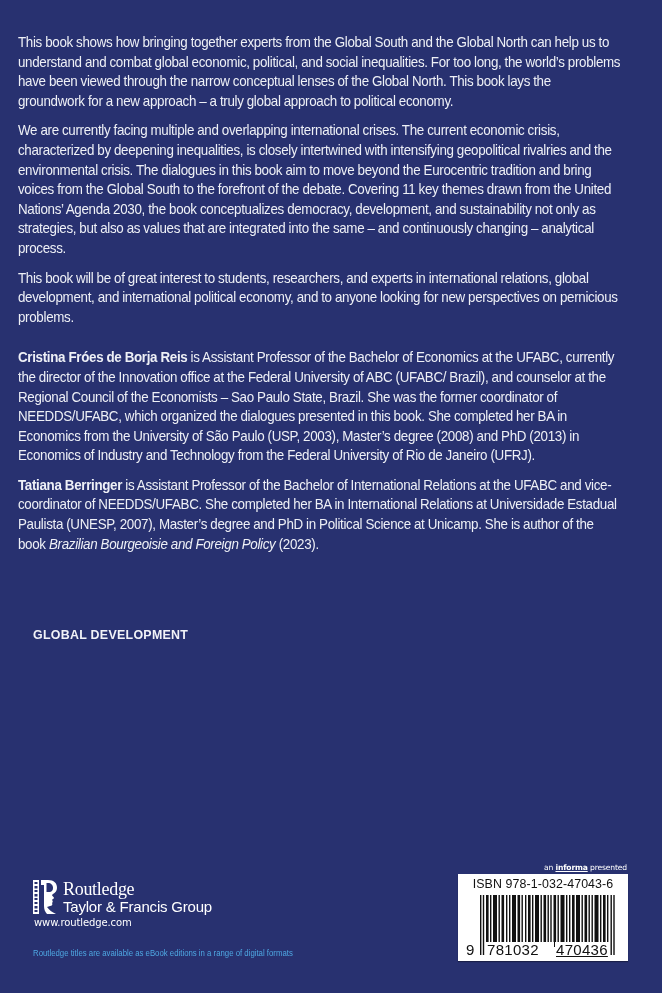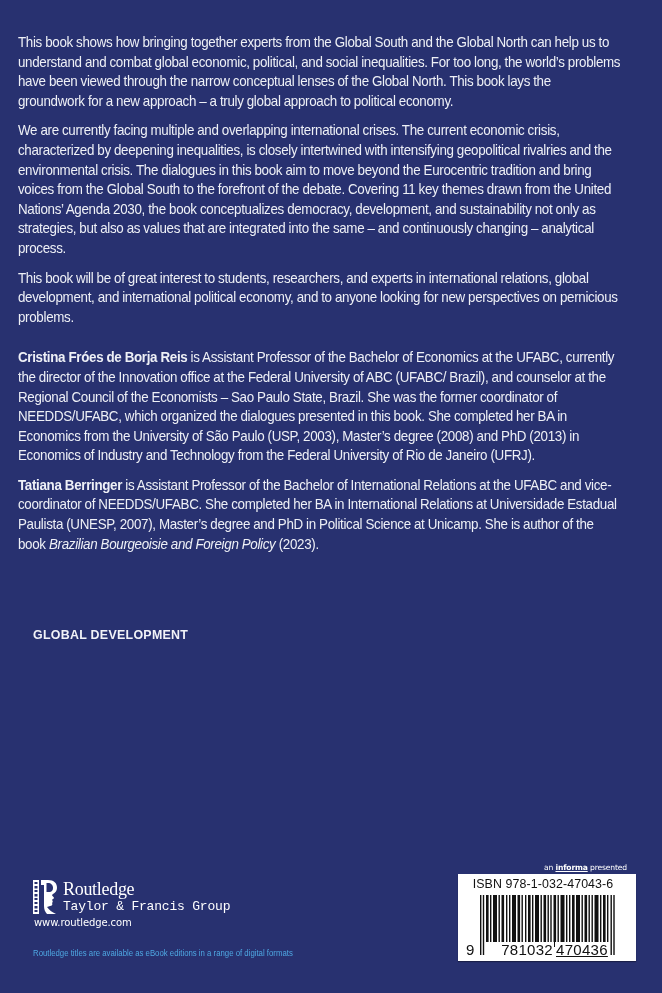--- a/index.html
+++ b/index.html
@@ -73,22 +73,22 @@
       flex-direction: column;
     }
     .logo-name {
       font-family: Liberation Serif, serif;
       font-size: 18px;
       line-height: 20px;
       color: #ffffff;
       letter-spacing: -0.3px;
     }
     .logo-sub {
-      font-family: Liberation Mono, monospace;
-      font-size: 13px;
+      font-family: Liberation Sans, sans-serif;
+      font-size: 15px;
       line-height: 12px;
       color: #ffffff;
       letter-spacing: -0.2px;
       margin-top: 2px;
     }
     .url {
       position: absolute;
       left: 34px;
       top: 917px;
       font-family: "DejaVu Sans", sans-serif;
@@ -121,21 +121,20 @@
       text-decoration: underline;
     }
     .barcode-box {
       position: absolute;
       left: 458px;
       top: 874px;
       width: 170px;
       height: 87px;
       background: #ffffff;
       box-shadow: 0 1px 1px rgba(0,0,0,0.35);
-      padding-left: 8px;
     }
     .isbn-label {
       position: absolute;
       left: 0;
       width: 170px;
       top: 3px;
       text-align: center;
       font-family: "Liberation Sans", sans-serif;
       font-size: 12.4px;
       color: #111111;
@@ -162,21 +161,21 @@
       display: flex;
     }
     .digit-lead {
       width: 22px;
     }
     .digit-group {
       background: #ffffff;
       padding: 0 1px;
       letter-spacing: 0.3px;
     }
-    .digit-group.left { margin-left: -2px; width: 66px; text-align: right; }
+    .digit-group.left { margin-left: -2px; width: 66px; }
     .digit-group.right { margin-left: 1px; text-decoration: underline; }
   </style>
 </head>
 <body>
 
 <div class="content">
   <p class="para">This book shows how bringing together experts from the Global South and the Global North can help us to understand and combat global economic, political, and social inequalities. For too long, the world’s problems have been viewed through the narrow conceptual lenses of the Global North. This book lays the groundwork for a new approach – a truly global approach to political economy.</p>
   <p class="para">We are currently facing multiple and overlapping international crises. The current economic crisis, characterized by deepening inequalities, is closely intertwined with intensifying geopolitical rivalries and the environmental crisis. The dialogues in this book aim to move beyond the Eurocentric tradition and bring voices from the Global South to the forefront of the debate. Covering 11 key themes drawn from the United Nations’ Agenda 2030, the book conceptualizes democracy, development, and sustainability not only as strategies, but also as values that are integrated into the same – and continuously changing – analytical process.</p>
   <p class="para">This book will be of great interest to students, researchers, and experts in international relations, global development, and international political economy, and to anyone looking for new perspectives on pernicious problems.</p>
 

